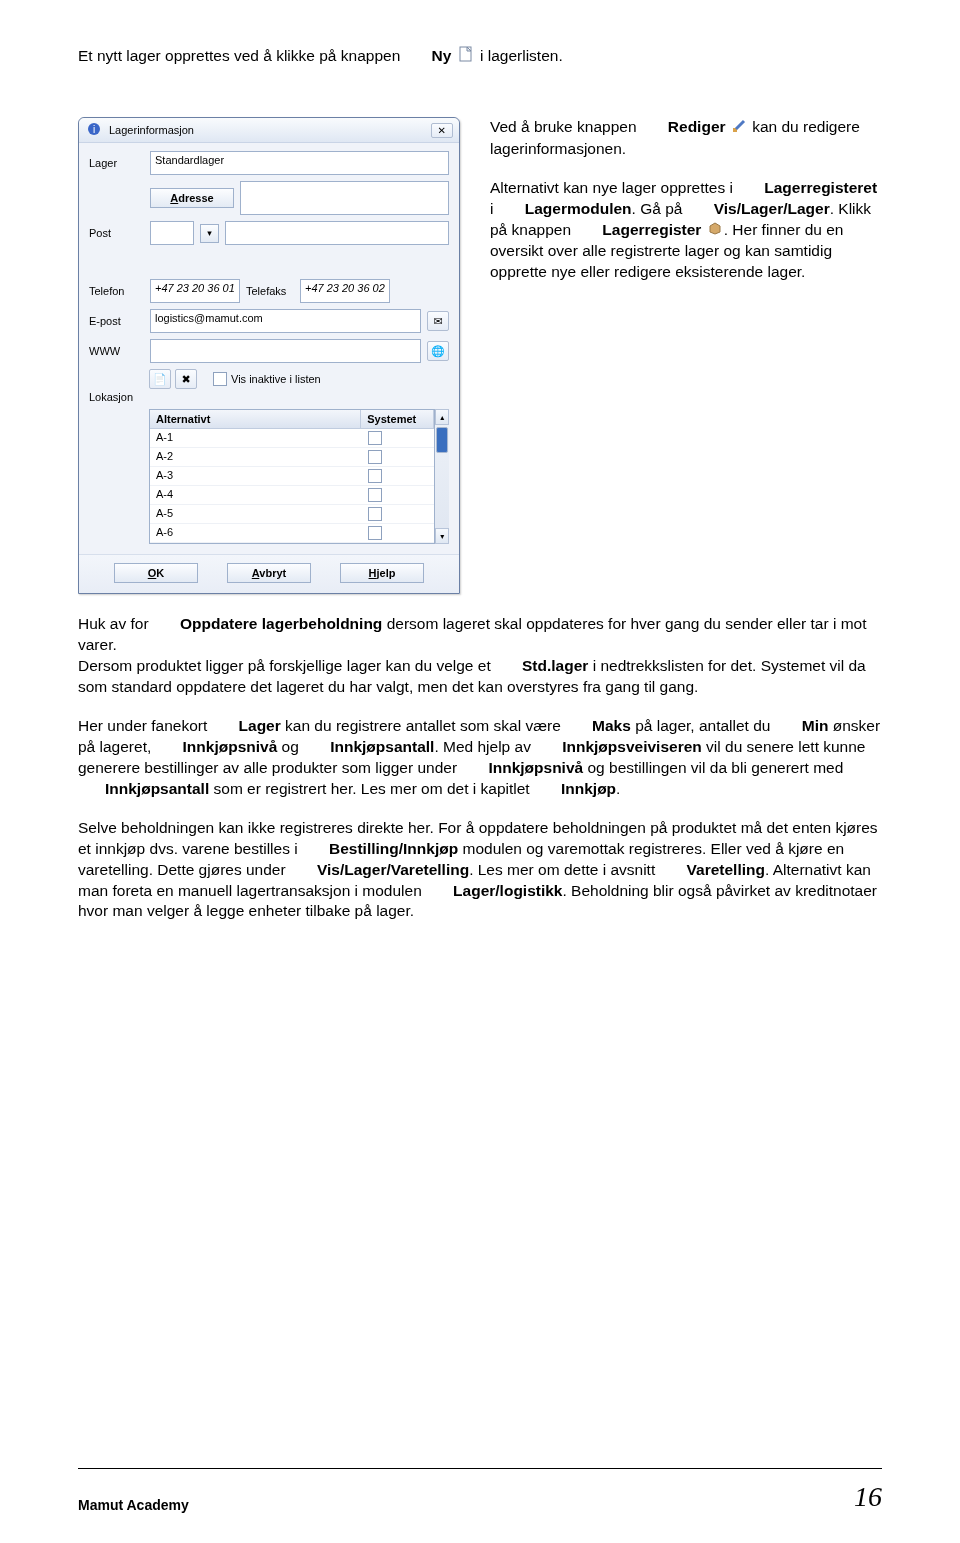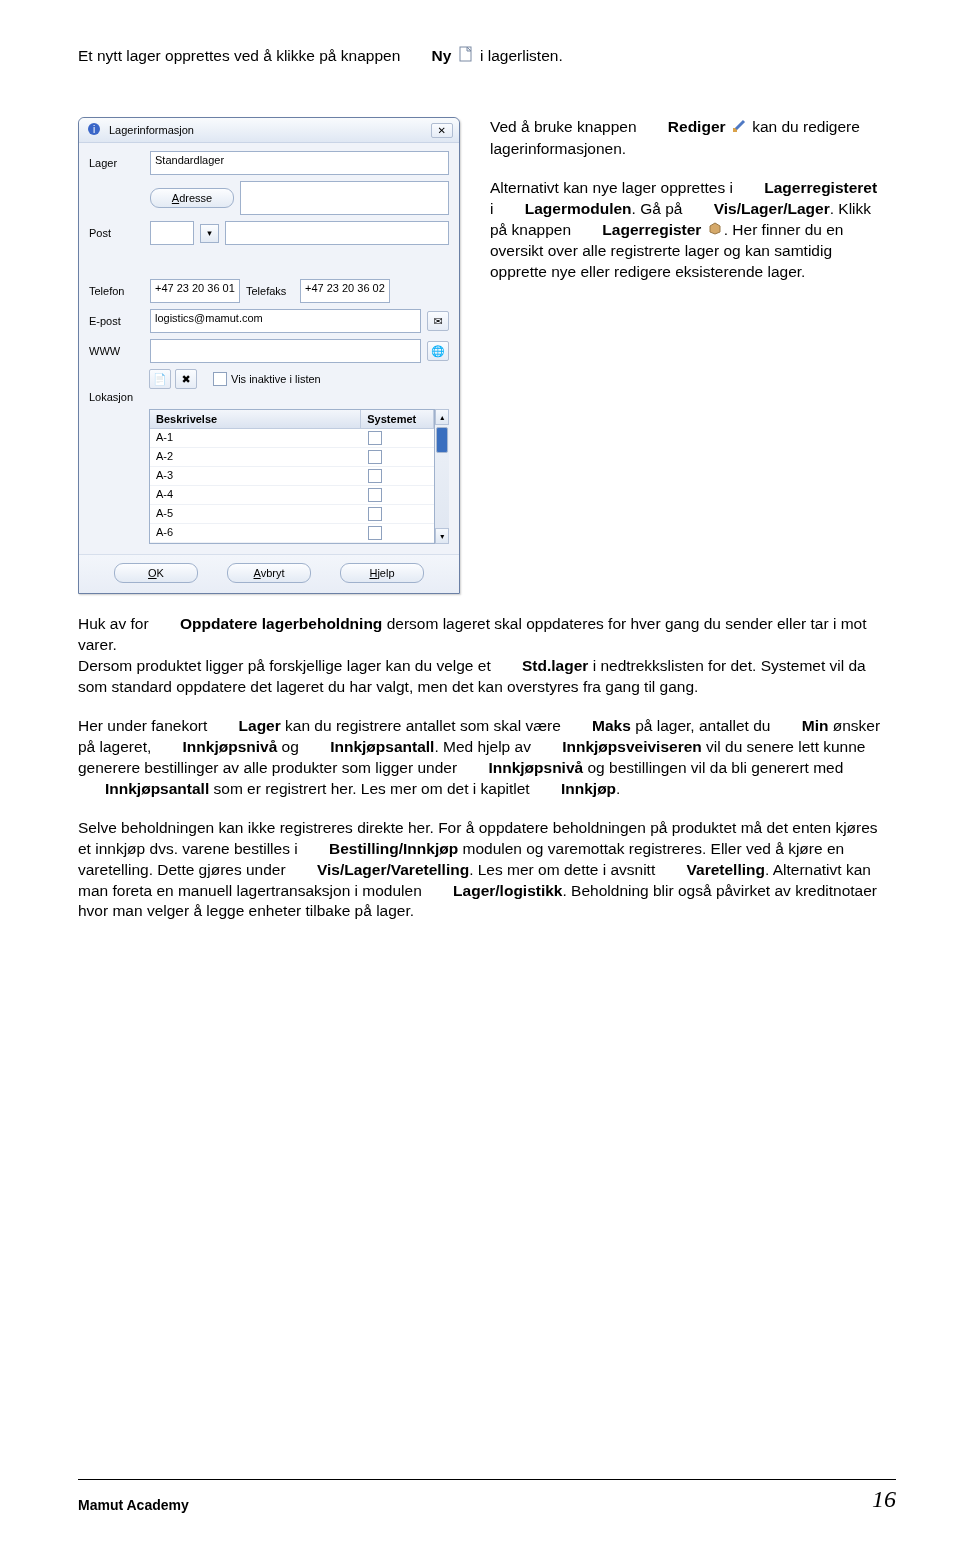--- a/index.html
+++ b/index.html
@@ -75,30 +75,31 @@
   }
   .text-input {
     flex: 1;
     border: 1px solid #9fb1cc;
     background: #fff;
     padding: 2px 4px;
     font-size: 11px;
     height: 24px;
     box-sizing: border-box;
   }
-  .small-input { width: 90px; flex: none; }
+  .small-input { width: 90px; flex: none; font-style: italic; }
   .btn-small {
     border: 1px solid #9fb1cc;
     background: linear-gradient(#fcfdff,#e3eaf4);
-    border-radius: 9px;
+    border-radius: 0;
     padding: 3px 10px;
     font-size: 11px;
     cursor: pointer;
     text-align: center;
     min-width: 62px;
+    font-weight: bold;
   }
   .dropdown-arrow {
     border: 1px solid #9fb1cc;
     background: linear-gradient(#fcfdff,#e3eaf4);
     width: 17px;
     height: 17px;
     display: flex;
     align-items: center;
     justify-content: center;
     font-size: 9px;
@@ -181,32 +182,32 @@
     line-height: 1.35;
   }
   strong.term { font-weight: bold; margin-left: 27px; }
   .body-para {
     margin: 0 0 18px 0;
     line-height: 1.35;
   }
   .footer {
     position: absolute;
     left: 78px;
-    right: 64px;
+    right: 78px;
     bottom: 30px;
     border-top: 1px solid #000;
-    padding-top: 6px;
+    padding-top: 12px;
     display: flex;
     justify-content: space-between;
     align-items: flex-end;
     font-size: 14px;
   }
   .footer-page {
     font-family: "Brush Script MT", cursive;
-    font-size: 24px;
+    font-size: 28px;
     font-style: italic;
   }
   .underline { text-decoration: underline; }
 </style>
 </head>
 <body>
 
 <div class="page">
 
   <p class="intro">
@@ -298,21 +299,21 @@
           <span>Vis inaktive i listen</span>
         </div>
 
         <div class="form-row" style="align-items:flex-start;">
           <div class="form-label">Lokasjon</div>
         </div>
 
         <div style="display:flex;">
           <div class="list-table" style="margin-left:60px;">
             <div class="list-header">
-              <div class="col1">Beskrivelse</div>
+              <div class="col1">Alternativt</div>
               <div class="col2">Systemet</div>
             </div>
             <div class="list-row">
                 <div class="c1">A-1</div>
                 <div class="c2">
                   <span class="checkbox-sq"></span>
                 </div>
               </div>
             <div class="list-row">
                 <div class="c1">A-2</div>

